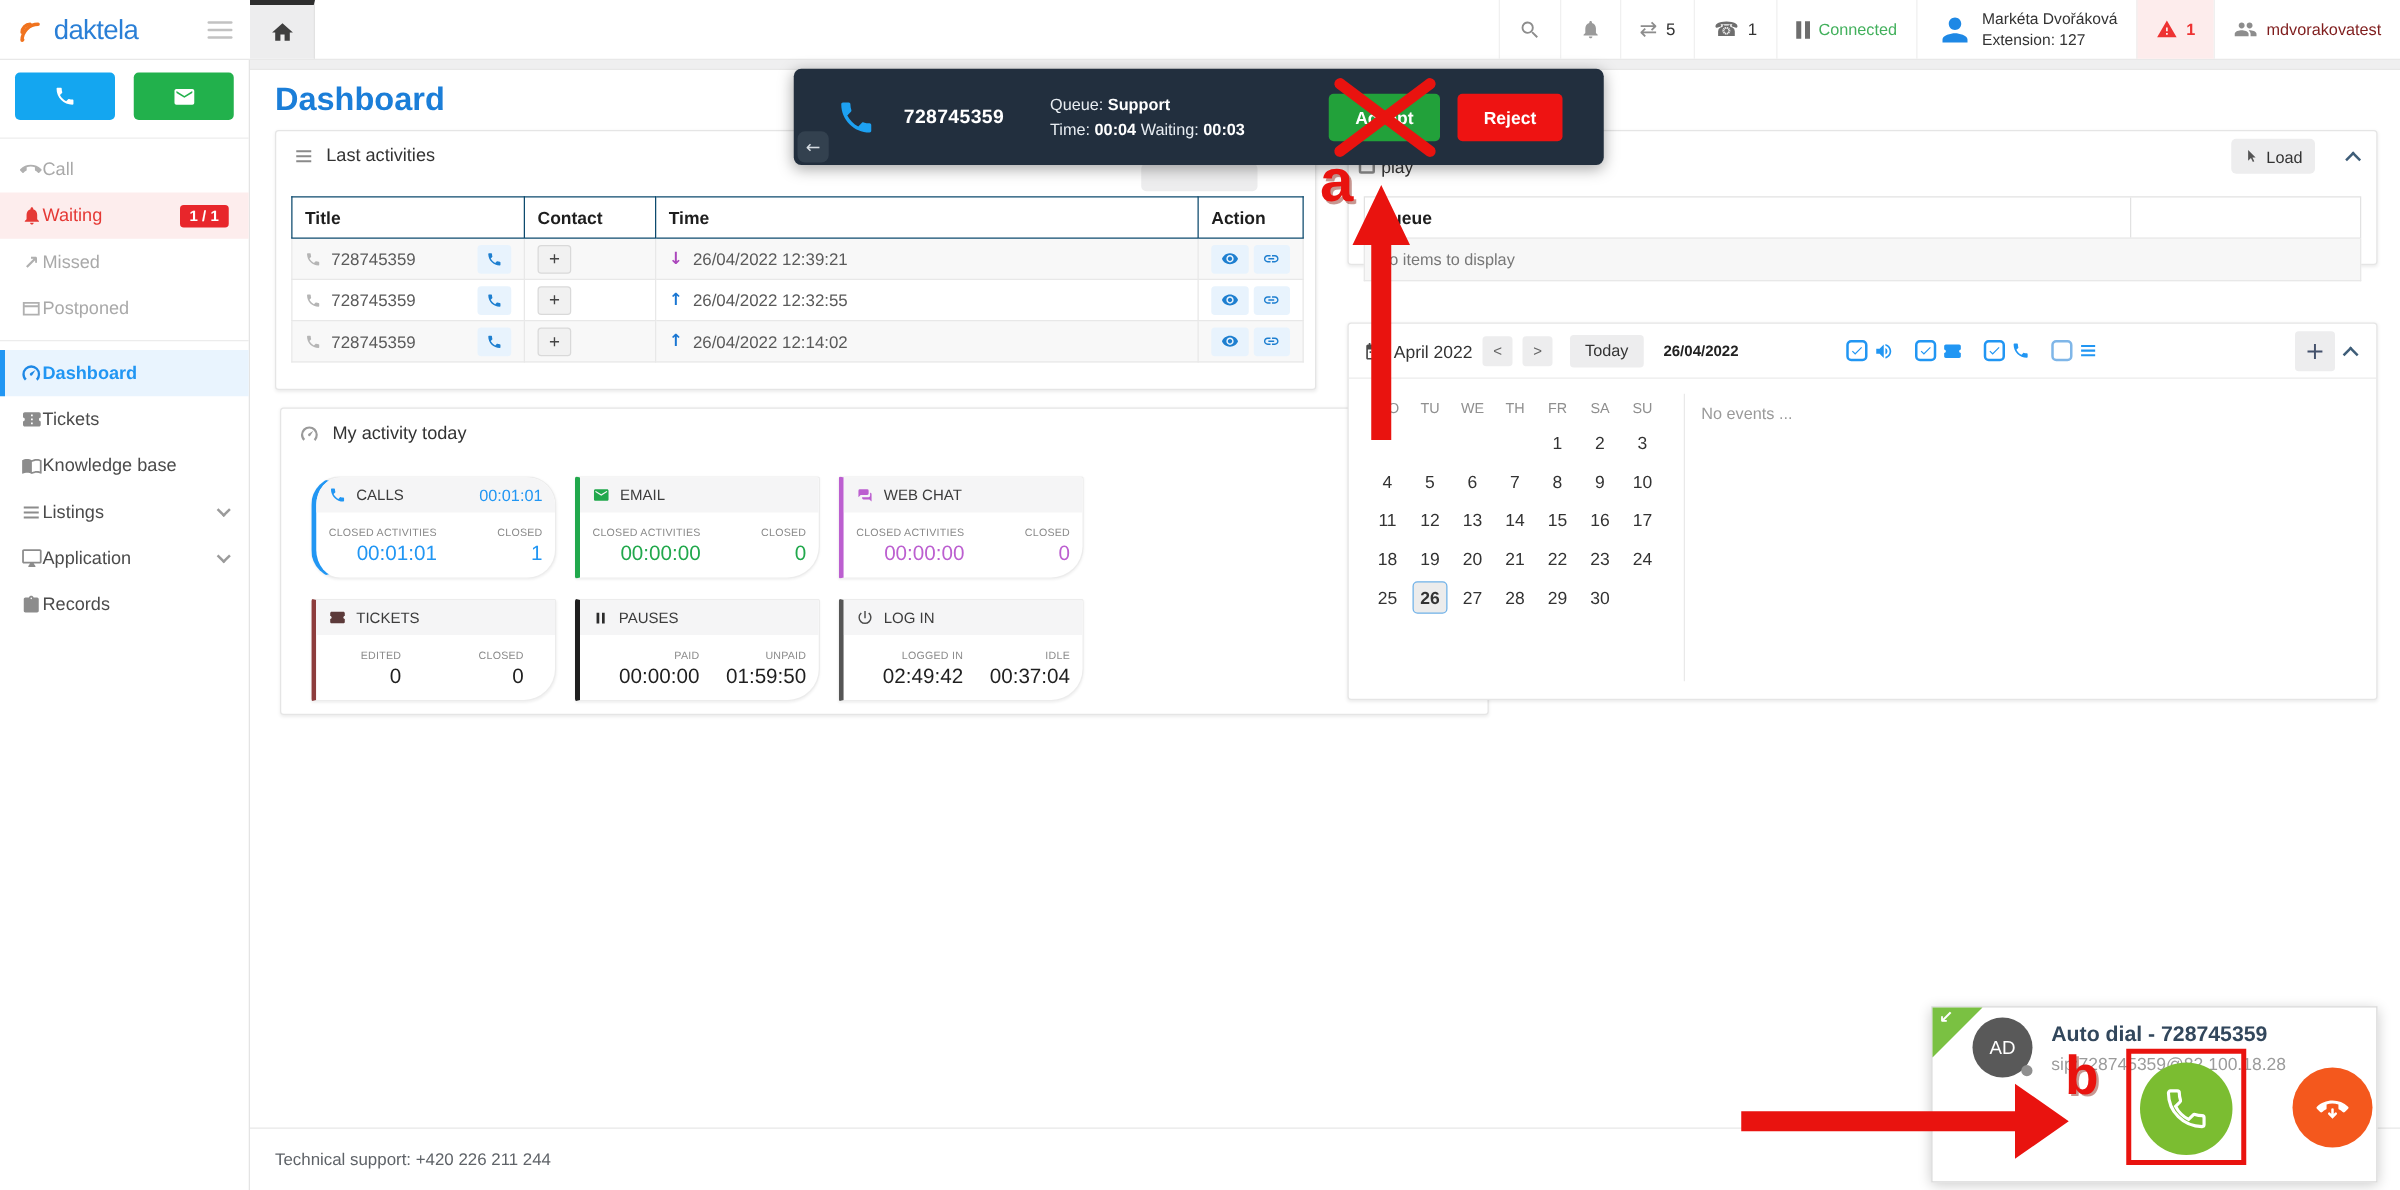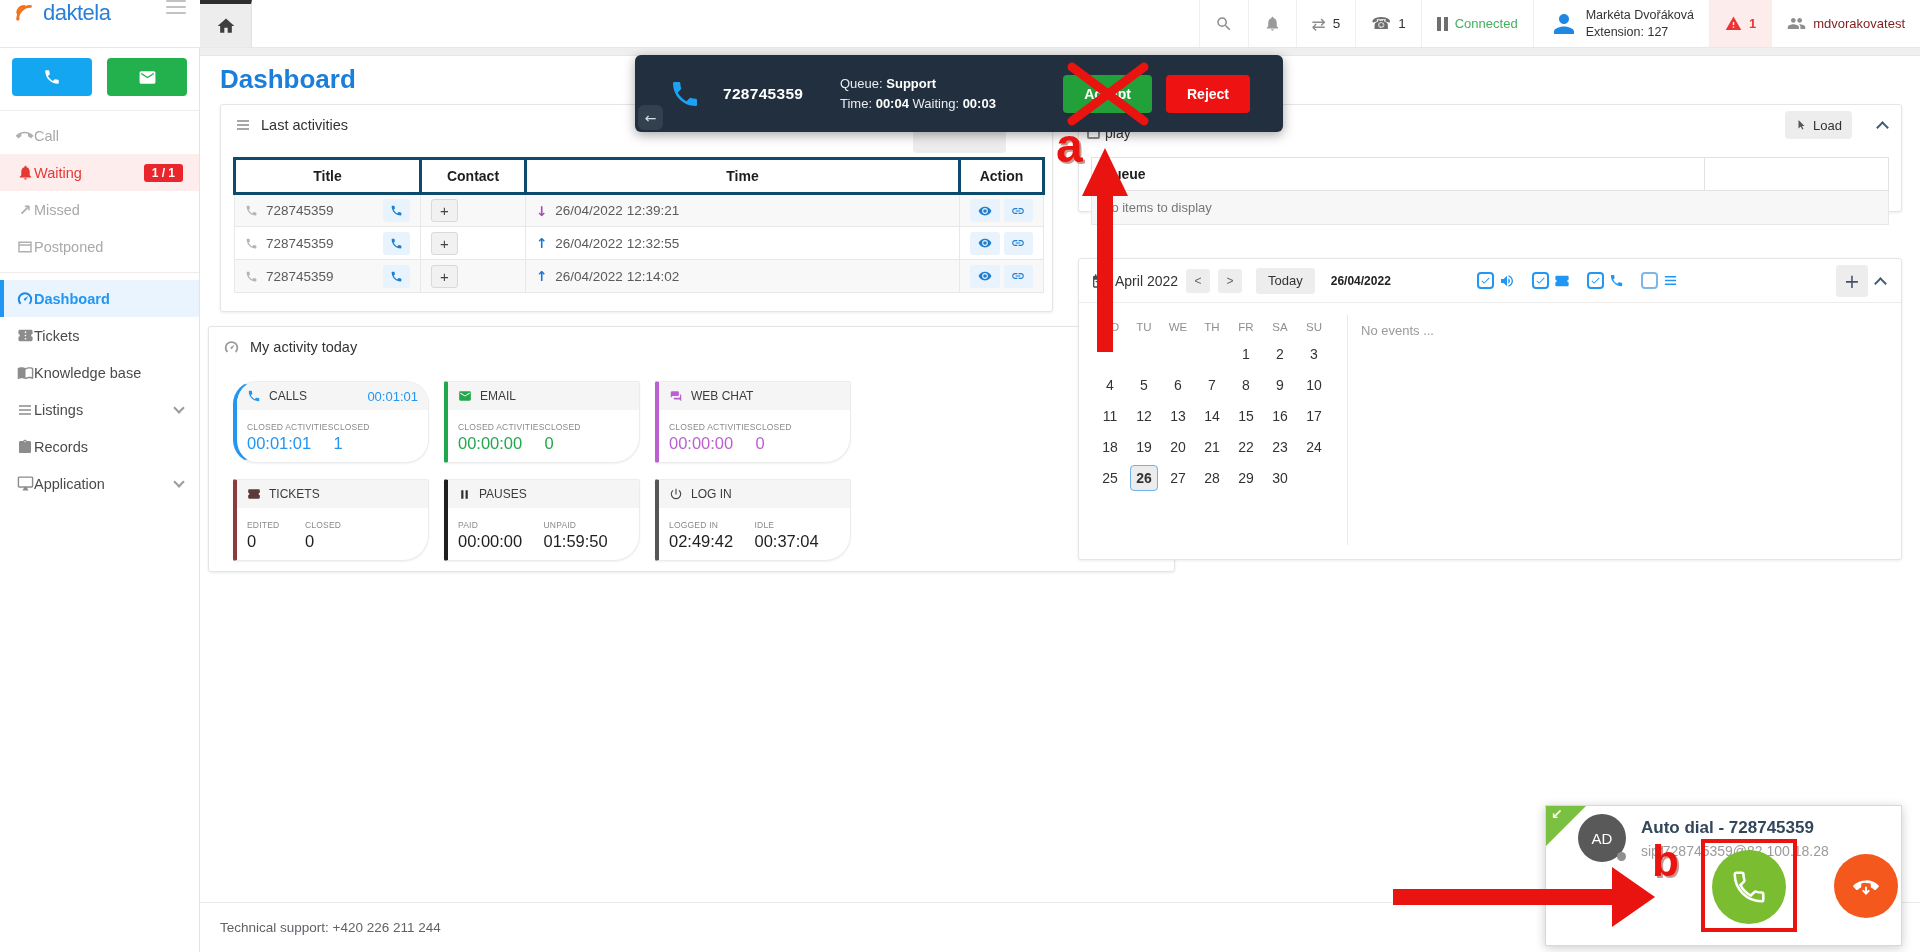--- a/index.html
+++ b/index.html
@@ -4,21 +4,21 @@
 <style>
   * { margin:0; padding:0; box-sizing:border-box; }
   html,body { width:1920px; height:952px; overflow:hidden; }
   body { font-family:"Liberation Sans", sans-serif; background:#fff; }
   .glyph { font-family:"DejaVu Sans", sans-serif; }
   #app { position:relative; width:1920px; height:952px; background:#fff; overflow:hidden; }
   svg.ic { display:block; }
 
   
   .topbar { position:absolute; top:0; left:0; right:0; height:48px; background:#fff; border-bottom:1px solid #e8e8e8; display:flex; align-items:stretch; z-index:4; }
-  .brand { width:200px; display:flex; align-items:flex-start; padding:0 14px; }
+  .brand { width:200px; display:flex; align-items:center; padding:0 14px; }
   .logo-text { font-size:22px; color:#2a7fd6; margin-left:7px; letter-spacing:-0.5px; }
   .hamb { margin-left:auto; width:20px; display:flex; flex-direction:column; gap:4px; }
   .hamb i { display:block; height:2px; background:#c2c2c2; border-radius:1px; }
   .home-tab { width:52px; background:#ededee; border-top:4px solid #2e2e2e; border-right:1px solid #e2e2e2; display:flex; align-items:center; justify-content:center; }
   .tb-right { margin-left:auto; display:flex; align-items:stretch; }
   .tb-item { display:flex; align-items:center; gap:7px; padding:0 15px; border-left:1px solid #f0f0f0; color:#8d8d8d; font-size:13px; }
   .tb-count { color:#333; font-size:13.5px; }
   .pause-ic { display:flex; gap:3px; }
   .pause-ic i { width:4px; height:14px; background:#6e6e6e; display:block; }
   .status-txt { color:#42b05c; }
@@ -52,34 +52,34 @@
   .page-title { position:absolute; left:20px; top:16px; font-size:26px; font-weight:bold; color:#1b7ed8; }
   .panel { position:absolute; background:#fff; border:1px solid #e5e5e5; border-radius:3px; box-shadow:0 1px 3px rgba(0,0,0,.08); }
   .p-head { height:40px; display:flex; align-items:center; gap:10px; padding:0 14px; font-size:14.5px; color:#333; }
   .chev-up { width:9px; height:9px; border-right:2px solid #3e5d78; border-bottom:2px solid #3e5d78; transform:rotate(-135deg); margin-left:auto; margin-top:5px; }
 
   
   .last-acts { left:20px; top:56px; width:833px; height:208px; }
   .sliver-btn { position:absolute; left:692px; top:26px; width:93px; height:22px; background:#ededee; border-radius:4px; }
   .la-table { position:absolute; left:12px; right:12px; top:52px; }
   table.tbl { width:100%; border-collapse:collapse; table-layout:fixed; }
-  .tbl th { text-align:center; font-weight:bold; color:#1e1e1e; font-size:14px; border:3px solid #0c4a6e; padding:8px 10px; background:#fff; }
+  .tbl th { text-align:left; font-weight:bold; color:#1e1e1e; font-size:14px; border:1px solid #0c4a6e; padding:8px 10px; background:#fff; }
   .tbl td { border:1px solid #e8e8e8; padding:4px 10px; color:#5a5a5a; font-size:13.5px; height:33px; }
   .tbl tbody tr:nth-child(odd) { background:#f8f8f8; }
   .cell-flex { display:flex; align-items:center; gap:8px; }
   .mini-btn { width:27px; height:23px; border-radius:3px; display:flex; align-items:center; justify-content:center; cursor:pointer; }
   .b-blue { background:#e8f3fd; color:#1e7fd0; }
   .b-gray { background:#f1f1f1; border:1px solid #d9d9d9; color:#444; font-size:15px; line-height:1; }
   .spacer { flex:1; }
   .dir-in { color:#ab47bc; font-weight:bold; }
   .dir-out { color:#1976d2; font-weight:bold; }
   .act-cell { display:flex; gap:4px; }
 
   
-  .my-activity { left:8px; top:278px; width:967px; height:246px; }
+  .my-activity { left:24px; top:278px; width:967px; height:246px;text-align:right; }
   .cards { position:absolute; left:24px; top:54px; display:grid; grid-template-columns:repeat(3,196px); gap:16px 15px; }
   .card { width:196px; height:82px; background:#fff; border:1px solid #ececec; border-left-width:4px; border-left-style:solid; border-radius:2px 2px 26px 2px; box-shadow:0 1px 2px rgba(0,0,0,.06); overflow:hidden; }
   .card-h { height:28px; background:#f5f5f6; display:flex; align-items:center; gap:8px; padding:0 10px; font-size:12px; color:#3c3c3c; }
   .card-h .hv { margin-left:auto; font-size:13px; }
   .card-b { display:flex; padding:6px 10px 0; }
   .metric { width:98px; }
   .m-label { font-size:8.5px; color:#8a8a8a; letter-spacing:.2px; white-space:nowrap; }
   .m-value { font-size:16.5px; margin-top:3px; }
   .c-calls   { border-left-color:#2196f3;border-radius:23px; } .c-calls .cic, .c-calls .hv, .c-calls .m-value { color:#2196f3; }
   .c-email   { border-left-color:#21a84c; } .c-email .cic, .c-email .m-value { color:#21a84c; }
@@ -296,34 +296,34 @@
         <span class="nico">
           <svg class="ic" width="16" height="16" viewBox="0 0 24 24" fill="none" stroke="currentColor" stroke-width="2.4">
               <path d="M3 6h18M3 12h18M3 18h18"></path>
             </svg>
         </span>
         <span>Listings</span>
         <span class="chev"></span>
       </div>
       <div class="nav-item dark">
         <span class="nico">
+          <svg class="ic" width="17" height="17" viewBox="0 0 24 24" fill="currentColor">
+              <path d="M21 2H3c-1.1 0-2 .9-2 2v12c0 1.1.9 2 2 2h7l-2 3v1h8v-1l-2-3h7c1.1 0 2-.9 2-2V4c0-1.1-.9-2-2-2zm0 14H3V4h18v12z"></path>
+            </svg>
+        </span>
+        <span>Application</span>
+        <span class="chev"></span>
+      </div>
+      <div class="nav-item dark">
+        <span class="nico">
           <svg class="ic" width="16" height="16" viewBox="0 0 24 24" fill="currentColor">
               <path d="M19 3h-4.18C14.4 1.84 13.3 1 12 1c-1.3 0-2.4.84-2.82 2H5c-1.1 0-2 .9-2 2v14c0 1.1.9 2 2 2h14c1.1 0 2-.9 2-2V5c0-1.1-.9-2-2-2zm-7 0c.55 0 1 .45 1 1s-.45 1-1 1-1-.45-1-1 .45-1 1-1z"></path>
             </svg>
         </span>
         <span>Records</span>
-      </div>
-      <div class="nav-item dark">
-        <span class="nico">
-          <svg class="ic" width="17" height="17" viewBox="0 0 24 24" fill="currentColor">
-              <path d="M21 2H3c-1.1 0-2 .9-2 2v12c0 1.1.9 2 2 2h7l-2 3v1h8v-1l-2-3h7c1.1 0 2-.9 2-2V4c0-1.1-.9-2-2-2zm0 14H3V4h18v12z"></path>
-            </svg>
-        </span>
-        <span>Application</span>
-        <span class="chev"></span>
       </div>
     </div>
   </div>
 
   <div class="content">
     <div class="tabstrip"></div>
     <div class="page-title">Dashboard</div>
 
     <div class="panel last-acts">
       <div class="p-head">

